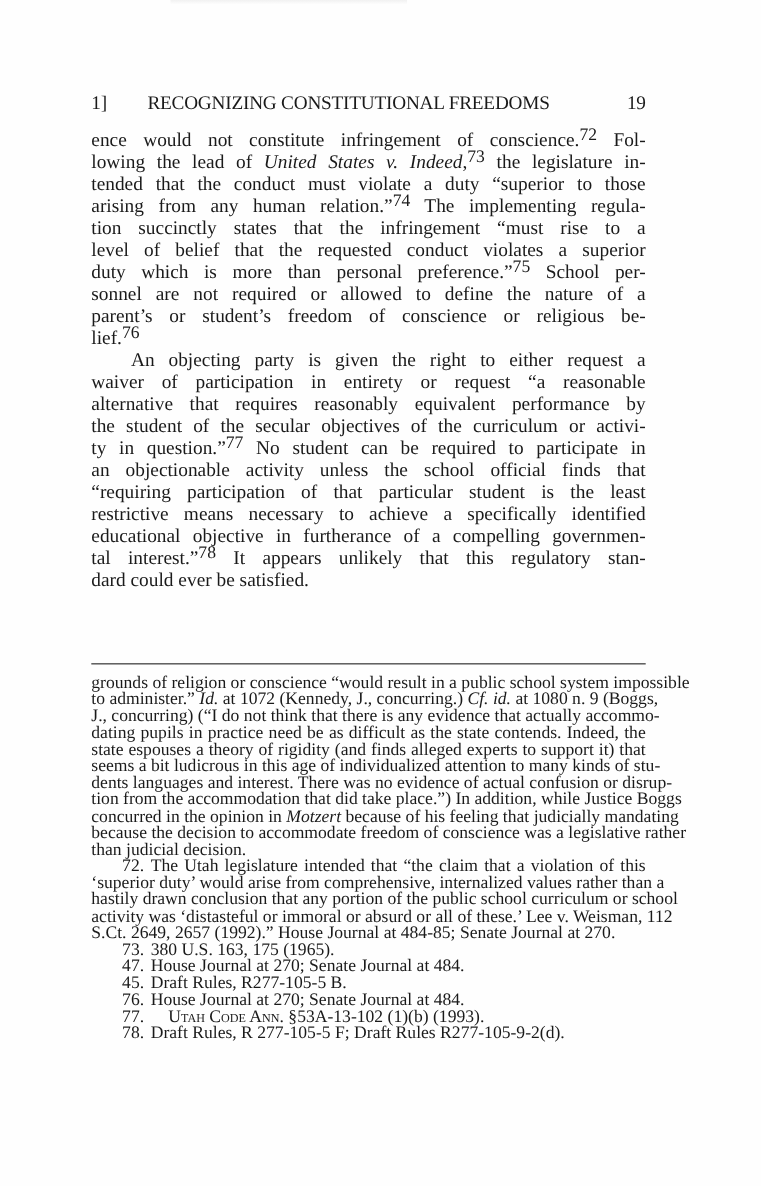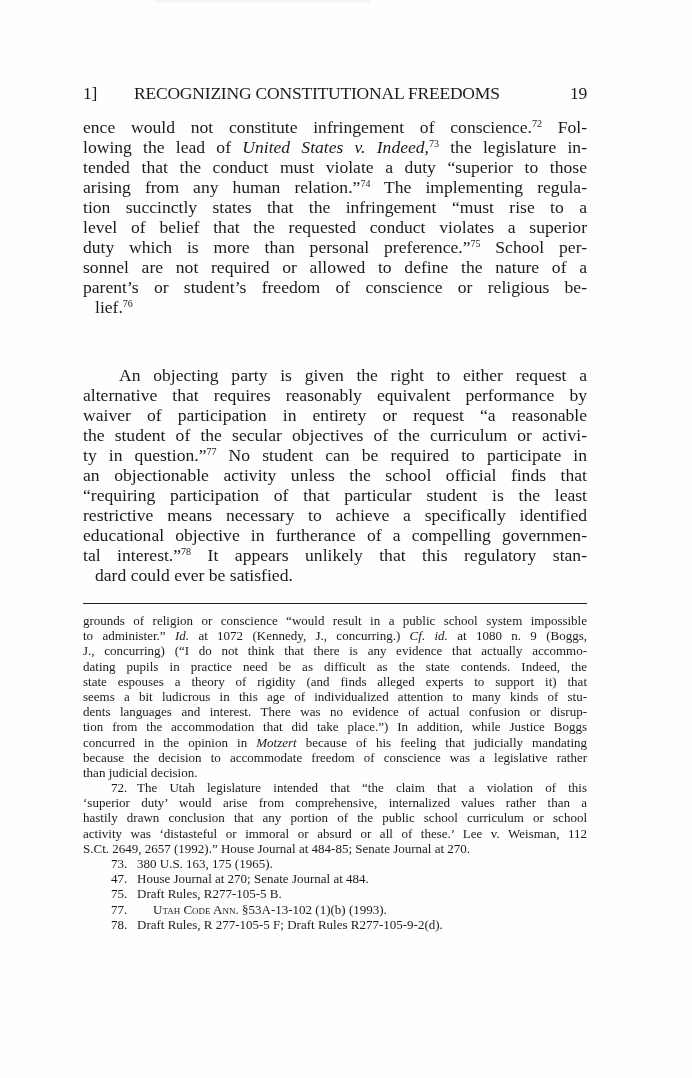--- a/index.html
+++ b/index.html
@@ -9,28 +9,28 @@
               background: linear-gradient(#f1f1f1, #fefefe); }
   .page { position: absolute; left: 83px; top: 0; width: 504px; }
   .running-head { position: absolute; top: 83px; left: 0; width: 504px; height: 22px;
                   font-size: 17.5px; letter-spacing: -0.2px; }
   .running-head .chap { position: absolute; left: 0; }
   .running-head .title { position: absolute; left: 51px; }
   .running-head .pno { position: absolute; right: 0; }
   .main { position: absolute; top: 117px; left: 0; width: 504px; }
   .line { display: block; height: 20px; line-height: 20px; font-size: 17.6px;
           text-align: justify; text-align-last: justify; white-space: nowrap; }
-  .line.last { text-align-last: left; margin-left: 12px; }
-  .line.indent { padding-left: 36px; margin-top: 48px; }
-  sup { font-size: 10px; line-height: 0; vertical-align: 6px; }
+  .line.last { text-align-last: left; }
+  .line.indent { padding-left: 36px; }
+  sup { font-size: 16px; line-height: 0; vertical-align: 6px; }
   i { font-style: italic; }
   .rule { position: absolute; top: 603px; left: 0; width: 504px; height: 0;
           border-top: 1.3px solid #222; }
   .notes { position: absolute; top: 613px; left: 0; width: 504px; }
-  .fline { display: block; height: 15.2px; line-height: 15.2px; font-size: 13px;
+  .fline { display: block; height: 15.2px; line-height: 15.2px; font-size: 16px;
            text-align: justify; text-align-last: justify; white-space: nowrap; }
   .fline.last { text-align-last: left; }
   .fline.indent { padding-left: 28px; }
   .fnum { display: inline-block; width: 26px; }
   .sc { font-variant: small-caps; margin-left: 16px; }
 </style>
 </head>
 <body>
 
 <div class="topshade"></div>
@@ -47,22 +47,22 @@
       <span class="line">lowing the lead of <i>United States v. Indeed</i>,<sup>73</sup> the legislature in-</span>
       <span class="line">tended that the conduct must violate a duty “superior to those</span>
       <span class="line">arising from any human relation.”<sup>74</sup> The implementing regula-</span>
       <span class="line">tion succinctly states that the infringement “must rise to a</span>
       <span class="line">level of belief that the requested conduct violates a superior</span>
       <span class="line">duty which is more than personal preference.”<sup>75</sup> School per-</span>
       <span class="line">sonnel are not required or allowed to define the nature of a</span>
       <span class="line">parent’s or student’s freedom of conscience or religious be-</span>
       <span class="line last">lief.<sup>76</sup></span>
       <span class="line indent">An objecting party is given the right to either request a</span>
+      <span class="line">waiver of participation in entirety or request “a reasonable</span>
       <span class="line">alternative that requires reasonably equivalent performance by</span>
-      <span class="line">waiver of participation in entirety or request “a reasonable</span>
       <span class="line">the student of the secular objectives of the curriculum or activi-</span>
       <span class="line">ty in question.”<sup>77</sup> No student can be required to participate in</span>
       <span class="line">an objectionable activity unless the school official finds that</span>
       <span class="line">“requiring participation of that particular student is the least</span>
       <span class="line">restrictive means necessary to achieve a specifically identified</span>
       <span class="line">educational objective in furtherance of a compelling governmen-</span>
       <span class="line">tal interest.”<sup>78</sup> It appears unlikely that this regulatory stan-</span>
       <span class="line last">dard could ever be satisfied.</span>
     </div>
 
@@ -80,17 +80,18 @@
       <span class="fline">concurred in the opinion in <i>Motzert</i> because of his feeling that judicially mandating</span>
       <span class="fline">because the decision to accommodate freedom of conscience was a legislative rather</span>
       <span class="fline last">than judicial decision.</span>
       <span class="fline indent"><span class="fnum">72.</span>The Utah legislature intended that “the claim that a violation of this</span>
       <span class="fline">‘superior duty’ would arise from comprehensive, internalized values rather than a</span>
       <span class="fline">hastily drawn conclusion that any portion of the public school curriculum or school</span>
       <span class="fline">activity was ‘distasteful or immoral or absurd or all of these.’ Lee v. Weisman, 112</span>
       <span class="fline last">S.Ct. 2649, 2657 (1992).” House Journal at 484-85; Senate Journal at 270.</span>
       <span class="fline last indent"><span class="fnum">73.</span>380 U.S. 163, 175 (1965).</span>
       <span class="fline last indent"><span class="fnum">47.</span>House Journal at 270; Senate Journal at 484.</span>
-      <span class="fline last indent"><span class="fnum">75.</span>Draft Rules, R277-105-5 B.</span>
+      <span class="fline last indent"><span class="fnum">45.</span>Draft Rules, R277-105-5 B.</span>
+      <span class="fline last indent"><span class="fnum">76.</span>House Journal at 270; Senate Journal at 484.</span>
       <span class="fline last indent"><span class="fnum">77.</span><span class="sc">Utah Code Ann.</span> §53A-13-102 (1)(b) (1993).</span>
       <span class="fline last indent"><span class="fnum">78.</span>Draft Rules, R 277-105-5 F; Draft Rules R277-105-9-2(d).</span>
     </div>
 </div>
 
 </body></html>

